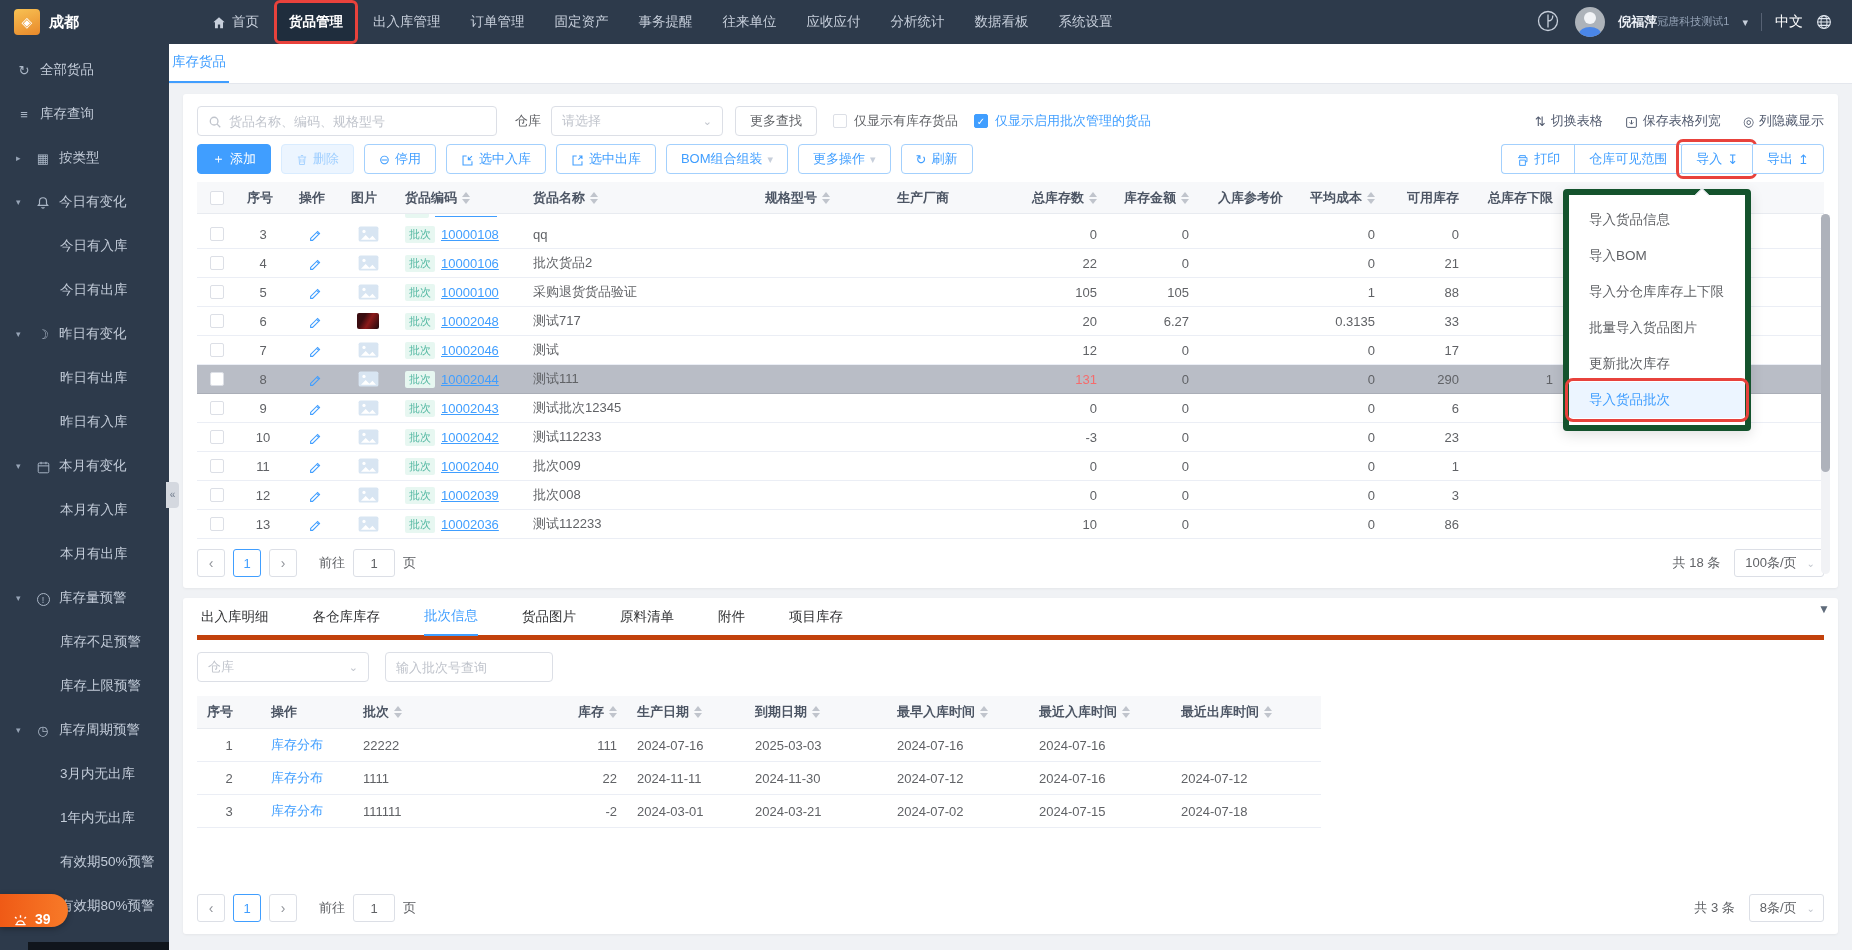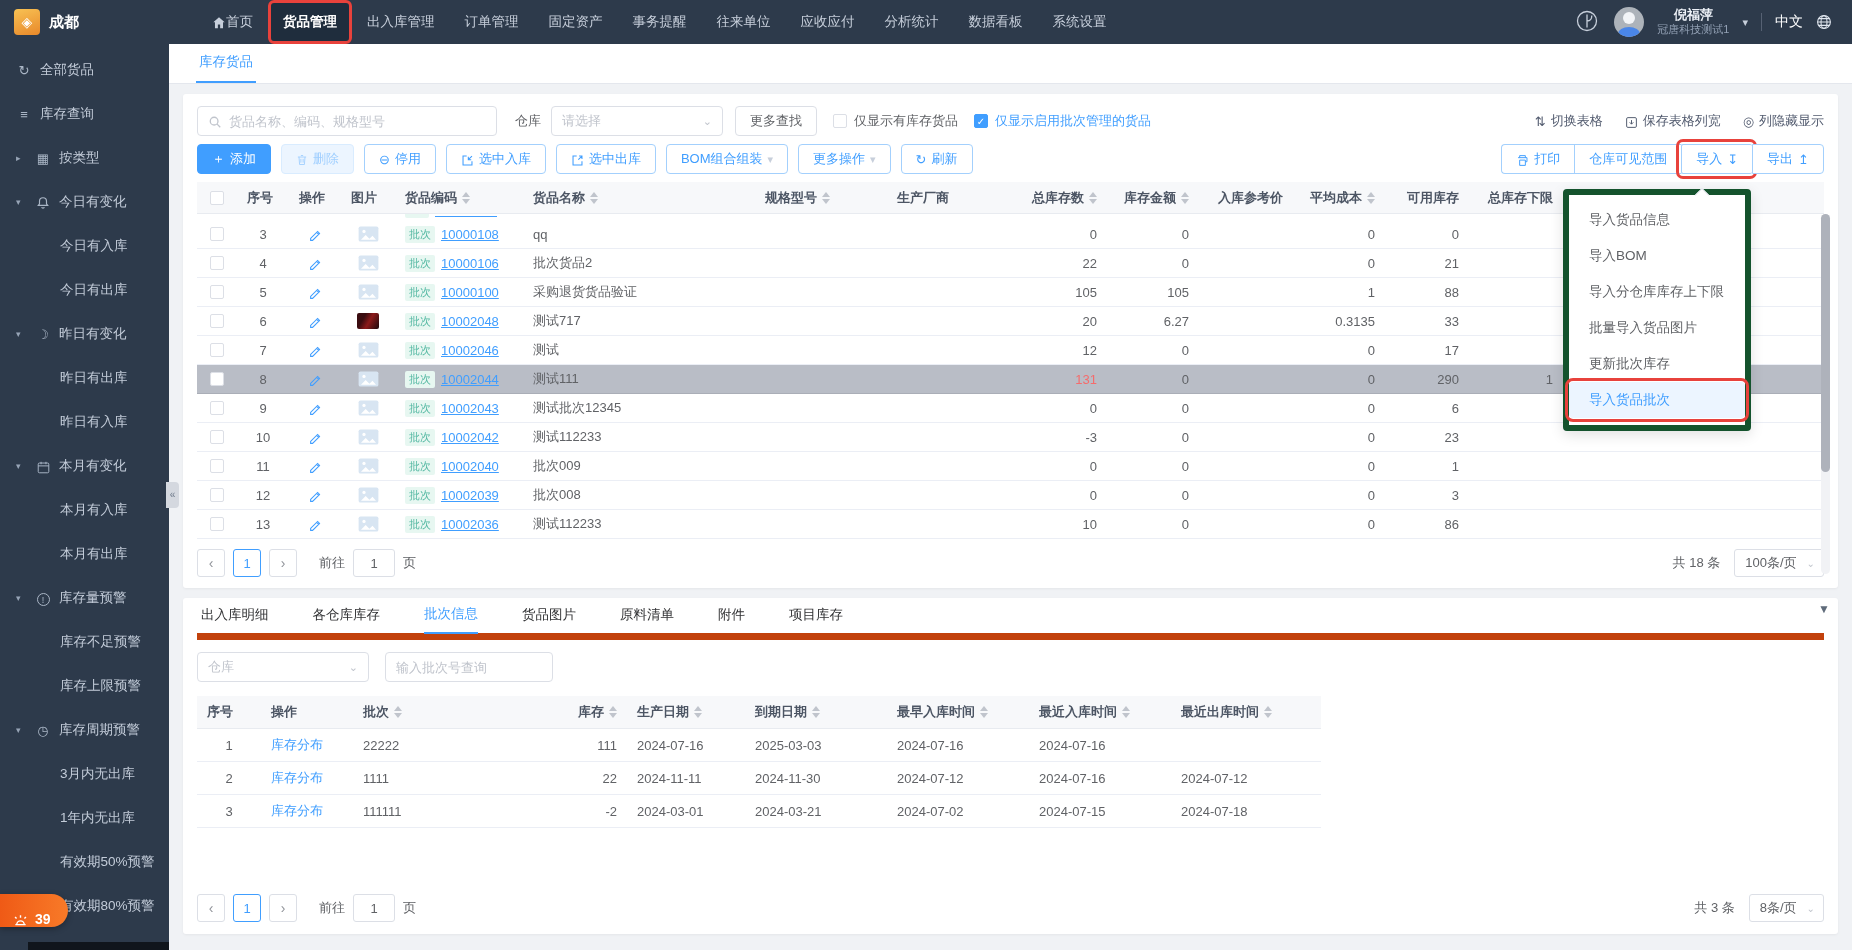--- a/index.html
+++ b/index.html
@@ -5,29 +5,29 @@
 *{box-sizing:border-box;margin:0;padding:0}
 body{width:1852px;height:950px;position:relative;overflow:hidden;background:#f0f2f5;
   font-family:"Liberation Sans","DejaVu Sans",sans-serif;font-size:13px;color:#606266}
 svg{display:inline-block;vertical-align:middle}
 
 .topnav{position:absolute;top:0;left:0;right:0;height:44px;background:#2d3a4b;display:flex;align-items:center;color:#c7cfdb;z-index:60}
 .logo{width:169px;display:flex;align-items:center;gap:9px;padding-left:14px;flex:none}
 .logo-ico{width:26px;height:26px;border-radius:4px;background:linear-gradient(160deg,#f8c254,#e8882a);display:grid;place-items:center;color:#fff;font-size:14px}
 .logo-title{color:#fff;font-weight:bold;font-size:15px}
 .nav{display:flex;height:100%;margin-left:28px}
-.nav-item{height:100%;display:flex;align-items:center;gap:0;padding:15px 15px;font-size:13.5px;cursor:pointer;position:relative}
+.nav-item{height:100%;display:flex;align-items:center;gap:6px;padding:15px 15px;font-size:13.5px;cursor:pointer;position:relative}
 .nav-item.active{background:#1f2d3d;color:#fff;font-weight:bold}
 .nav-item.annotated{outline:3px solid #e8423c;outline-offset:-3px;border-radius:6px}
 .top-right{margin-left:auto;display:flex;align-items:center;gap:13px;padding-right:20px}
 .meter-ico{width:26px;height:26px;color:#c7cfdb}
 .avatar{width:30px;height:30px;border-radius:50%;background:#adb3ba;position:relative;overflow:hidden;flex:none}
 .avatar::before{content:"";position:absolute;top:5px;left:50%;transform:translateX(-50%);width:12px;height:12px;border-radius:50%;background:#f2f4f7}
 .avatar::after{content:"";position:absolute;bottom:-3px;left:50%;transform:translateX(-50%);width:22px;height:13px;border-radius:50% 50% 0 0;background:#4a86e8}
-.userbox{display:flex;flex-direction:column;align-items:center;line-height:1.25}
+.userbox{display:flex;flex-direction:row;align-items:center;line-height:1.25}
 .uname{color:#eef2f8;font-size:13px;font-weight:bold}
 .uorg{color:#93a1b5;font-size:11px}
 .caret{font-size:11px;color:#c7cfdb}
 .vdiv{width:1px;height:18px;background:#566173}
 .lang{color:#fff;font-size:14px}
 .globe{color:#dfe5ee}
 
 .sidebar{position:absolute;top:44px;left:0;bottom:0;width:169px;background:#2d3a4b;color:#c3ccd9;z-index:40;overflow:hidden}
 .side-list{padding-top:4px}
 .side-item{height:44px;display:flex;align-items:center;padding-left:16px;gap:8px;font-size:13.5px;cursor:pointer;white-space:nowrap}
@@ -35,21 +35,21 @@
 .side-item .sico{width:16px;text-align:center;color:#aab6c6;flex:none;font-size:13px}
 .side-item.child{padding-left:60px}
 .circg{display:inline-block;width:13px;height:13px;border:1px solid currentColor;border-radius:50%;font-size:9px;line-height:12px;text-align:center}
 .side-badge{position:absolute;left:0;bottom:23px;height:33px;display:flex;align-items:flex-end;gap:7px;padding:0 17px 0 13px;
   background:linear-gradient(90deg,#ef5a16,#f87a28);border-radius:0 17px 17px 0;color:#fff;font-size:14px;font-weight:bold;z-index:5;box-shadow:0 2px 6px rgba(0,0,0,.3)}
 .side-strip{position:absolute;left:28px;right:0;bottom:0;height:8px;background:#10151c}
 .collapse-handle{position:absolute;left:166px;top:482px;width:13px;height:26px;background:#d4d8df;border-radius:0 4px 4px 0;
   color:#6d7889;font-size:10px;line-height:25px;text-align:center;z-index:45;cursor:pointer}
 
 .main{position:absolute;left:169px;top:44px;right:0;bottom:0}
-.tabbar{height:40px;background:#fff;border-bottom:1px solid #e4e7ed;display:flex;align-items:flex-end;padding-left:27px}
+.tabbar{height:40px;background:#fff;border-bottom:1px solid #e4e7ed;display:flex;align-items:flex-end;}
 .tab1{color:#409eff;padding:0 3px 10px;border-bottom:2px solid #409eff;font-size:13.5px;cursor:pointer}
 .card{background:#fff;margin:10px 14px;padding:12px 14px;border-radius:3px;box-shadow:0 1px 3px rgba(0,0,0,.05)}
 .card1{height:494px;overflow:visible;position:relative}
 .card2{height:336px;display:flex;flex-direction:column;position:relative}
 
 .frow{display:flex;align-items:center;height:30px;margin-bottom:8px}
 .sinput{width:300px;height:30px;border:1px solid #dcdfe6;border-radius:4px;display:flex;align-items:center;gap:7px;padding:0 10px;color:#c0c4cc;background:#fff}
 .sinput input{border:none;outline:none;flex:1;font-size:13px;font-family:inherit;color:#606266}
 .sinput input::placeholder{color:#c0c4cc}
 .flabel{margin:0 10px 0 18px;color:#606266}
@@ -103,21 +103,21 @@
 
 .pag{display:flex;align-items:center;margin-top:10px;height:28px}
 .pgbtn{min-width:28px;height:28px;border:1px solid #dcdfe6;border-radius:3px;background:#fff;display:grid;place-items:center;color:#909399;cursor:pointer;margin-right:8px;font-size:14px}
 .pgbtn.page{color:#409eff;border-color:#409eff;font-size:13px}
 .goto{display:flex;align-items:center;gap:8px;margin-left:14px;color:#606266}
 .goto input{width:42px;height:28px;border:1px solid #dcdfe6;border-radius:3px;text-align:center;font-family:inherit;font-size:13px;color:#606266;outline:none}
 .pag .right{margin-left:auto;display:flex;align-items:center;gap:14px;color:#606266}
 .psel{height:28px;border:1px solid #dcdfe6;border-radius:3px;display:flex;align-items:center;gap:10px;padding:0 8px 0 10px;color:#606266;cursor:pointer;background:#fff}
 .psel .dc{font-size:10px;color:#c0c4cc}
 
-.dtabs{display:flex;align-items:flex-end;gap:44px;border-bottom:7px solid #c2410c;height:30px;padding:0 4px;position:relative}
+.dtabs{display:flex;align-items:flex-end;gap:44px;border-bottom:5px solid #c2410c;height:30px;padding:0 4px;position:relative}
 .dtab{padding-bottom:9px;color:#303133;cursor:pointer;font-size:13.5px;white-space:nowrap}
 .dtab.active{color:#409eff;border-bottom:2px solid #409eff;margin-bottom:-1px}
 .dcollapse{position:absolute;right:8px;top:4px;color:#5f6b7a;font-size:12px;cursor:pointer}
 .dfilter{display:flex;align-items:center;gap:16px;margin-top:12px;height:30px}
 .dinput{width:168px;height:30px;border:1px solid #dcdfe6;border-radius:4px;padding:0 10px;font-family:inherit;font-size:13px;color:#606266;outline:none}
 .dinput::placeholder{color:#c0c4cc}
 .dtable{--dcols:64px 92px 186px 88px 118px 142px 142px 142px 150px;margin-top:14px;width:1126px}
 .dhead,.drow{display:grid;grid-template-columns:var(--dcols)}
 .dhead .hc{height:33px}
 .drow .c{height:33px}

